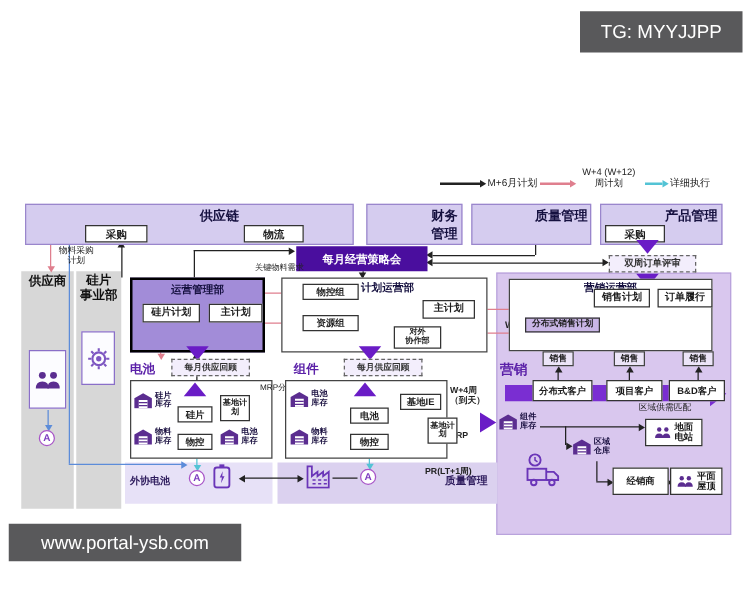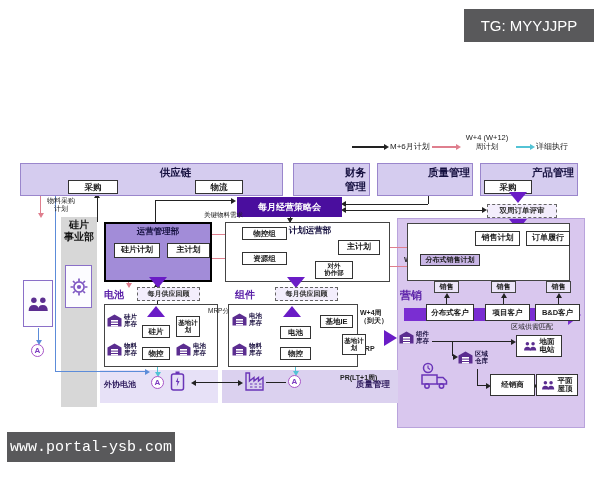--- a/index.html
+++ b/index.html
@@ -47,36 +47,39 @@
   .flowband{position:absolute;background:#7a2ed2;height:13px;}
   .fbh{position:absolute;width:0;height:0;border-top:10px solid transparent;border-bottom:10px solid transparent;border-left:13px solid #7a2ed2;}
   .lg{font-size:8px;color:#222;position:absolute;}
 </style>
 </head>
 <body>
 
 <div class="slide">
 
   <div class="abs wm" style="left:464px;top:9px;width:130px;height:33px;font-size:15px;">TG: MYYJJPP</div>
-  <div class="abs wm" style="left:7px;top:432px;width:168px;height:30px;font-size:15px;font-family:Liberation Mono, monospace;">www.portal-ysb.com</div>
+  <div class="abs wm" style="left:7px;top:419px;width:186px;height:30px;font-size:15px;">www.portal-ysb.com</div>
 
 
   <div class="ln" style="left:352px;top:146px;width:32px;height:1.5px;"></div>
   <div class="ah ar" style="left:384px;top:143.5px;"></div>
   <div class="lg" style="left:390px;top:141px;">M+6月计划</div>
   <div class="ln pk" style="left:432px;top:146px;width:24px;height:1.5px;"></div>
   <div class="ah ar" style="left:456px;top:143.5px;border-left-color:#df7f8e;"></div>
   <div class="abs" style="left:458px;top:133px;width:58px;text-align:center;font-size:7.5px;color:#222;line-height:1.2;">
     <div>W+4 (W+12)</div>
     <div>周计划</div>
   </div>
   <div class="ln tl" style="left:516px;top:146px;width:14px;height:1.5px;"></div>
   <div class="ah ar" style="left:530px;top:143.5px;border-left-color:#53c3d5;"></div>
   <div class="lg" style="left:536px;top:141px;">详细执行</div>
 
+  <div class="gcol" style="left:17px;top:217px;width:42px;height:190px;">
+    <div style="margin-top:3px;">供应商</div>
+  </div>
   <div class="gcol" style="left:61px;top:217px;width:36px;height:190px;">
     <div style="margin-top:2px;">硅片</div>
     <div>事业部</div>
   </div>
   <div class="mkt" style="left:397px;top:218px;width:188px;height:210px;"></div>
   <div class="strip" style="left:100px;top:370px;width:118px;height:33px;background:#e7e1f7;"></div>
   <div class="strip" style="left:222px;top:370px;width:176px;height:33px;background:#dbd1ef;"></div>
 
   <div class="ln" style="left:97px;top:194px;width:1px;height:28px;"></div>
   <div class="ah au" style="left:94px;top:193px;"></div>
@@ -306,20 +309,21 @@
     <svg width="24" height="20" viewBox="0 0 24 20">
       <path d="M3 19 V2 H6.5 V10 L11 6.5 V10 L15.5 6.5 V10 L20 6.5 V19 Z" fill="none" stroke="#6a35b8" stroke-width="1.4"></path>
       <path d="M7 13 h2.5 M11.5 13 h2.5 M16 13 h2.5 M7 16 h2.5 M11.5 16 h2.5 M16 16 h2.5" stroke="#6a35b8" stroke-width="1.2"></path>
     </svg>
   </div>
   <div class="ca" style="left:288px;top:375px;">A</div>
   <div class="sm" style="left:304px;top:374px;font-weight:bold;">PR(LT+1周)</div>
   <div class="dklab" style="left:356px;top:379px;font-size:8.5px;">质量管理</div>
 
   <div class="cbox" style="left:407px;top:223px;width:163px;height:58px;"></div>
+  <div class="abs" style="left:407px;top:225px;width:163px;text-align:center;font-weight:bold;font-size:8.5px;color:#15103f;">营销运营部</div>
   <div class="wb" style="left:475px;top:231px;width:45px;height:15px;">销售计划</div>
   <div class="wb" style="left:526px;top:231px;width:44px;height:15px;">订单履行</div>
   <div class="wb" style="left:420px;top:254px;width:60px;height:12px;font-size:7px;background:#c9b6e6;">分布式销售计划</div>
   <div class="plab" style="left:400px;top:288px;font-size:11px;">营销</div>
   <div class="salebox" style="left:434px;top:281px;width:25px;height:12px;">销售</div>
   <div class="salebox" style="left:491px;top:281px;width:25px;height:12px;">销售</div>
   <div class="salebox" style="left:546px;top:281px;width:25px;height:12px;">销售</div>
   <div class="flowband" style="left:404px;top:308px;width:164px;"></div>
   <div class="fbh" style="left:568px;top:304.5px;"></div>
   <div class="wb" style="left:426px;top:304px;width:48px;height:17px;font-size:7.5px;">分布式客户</div>

